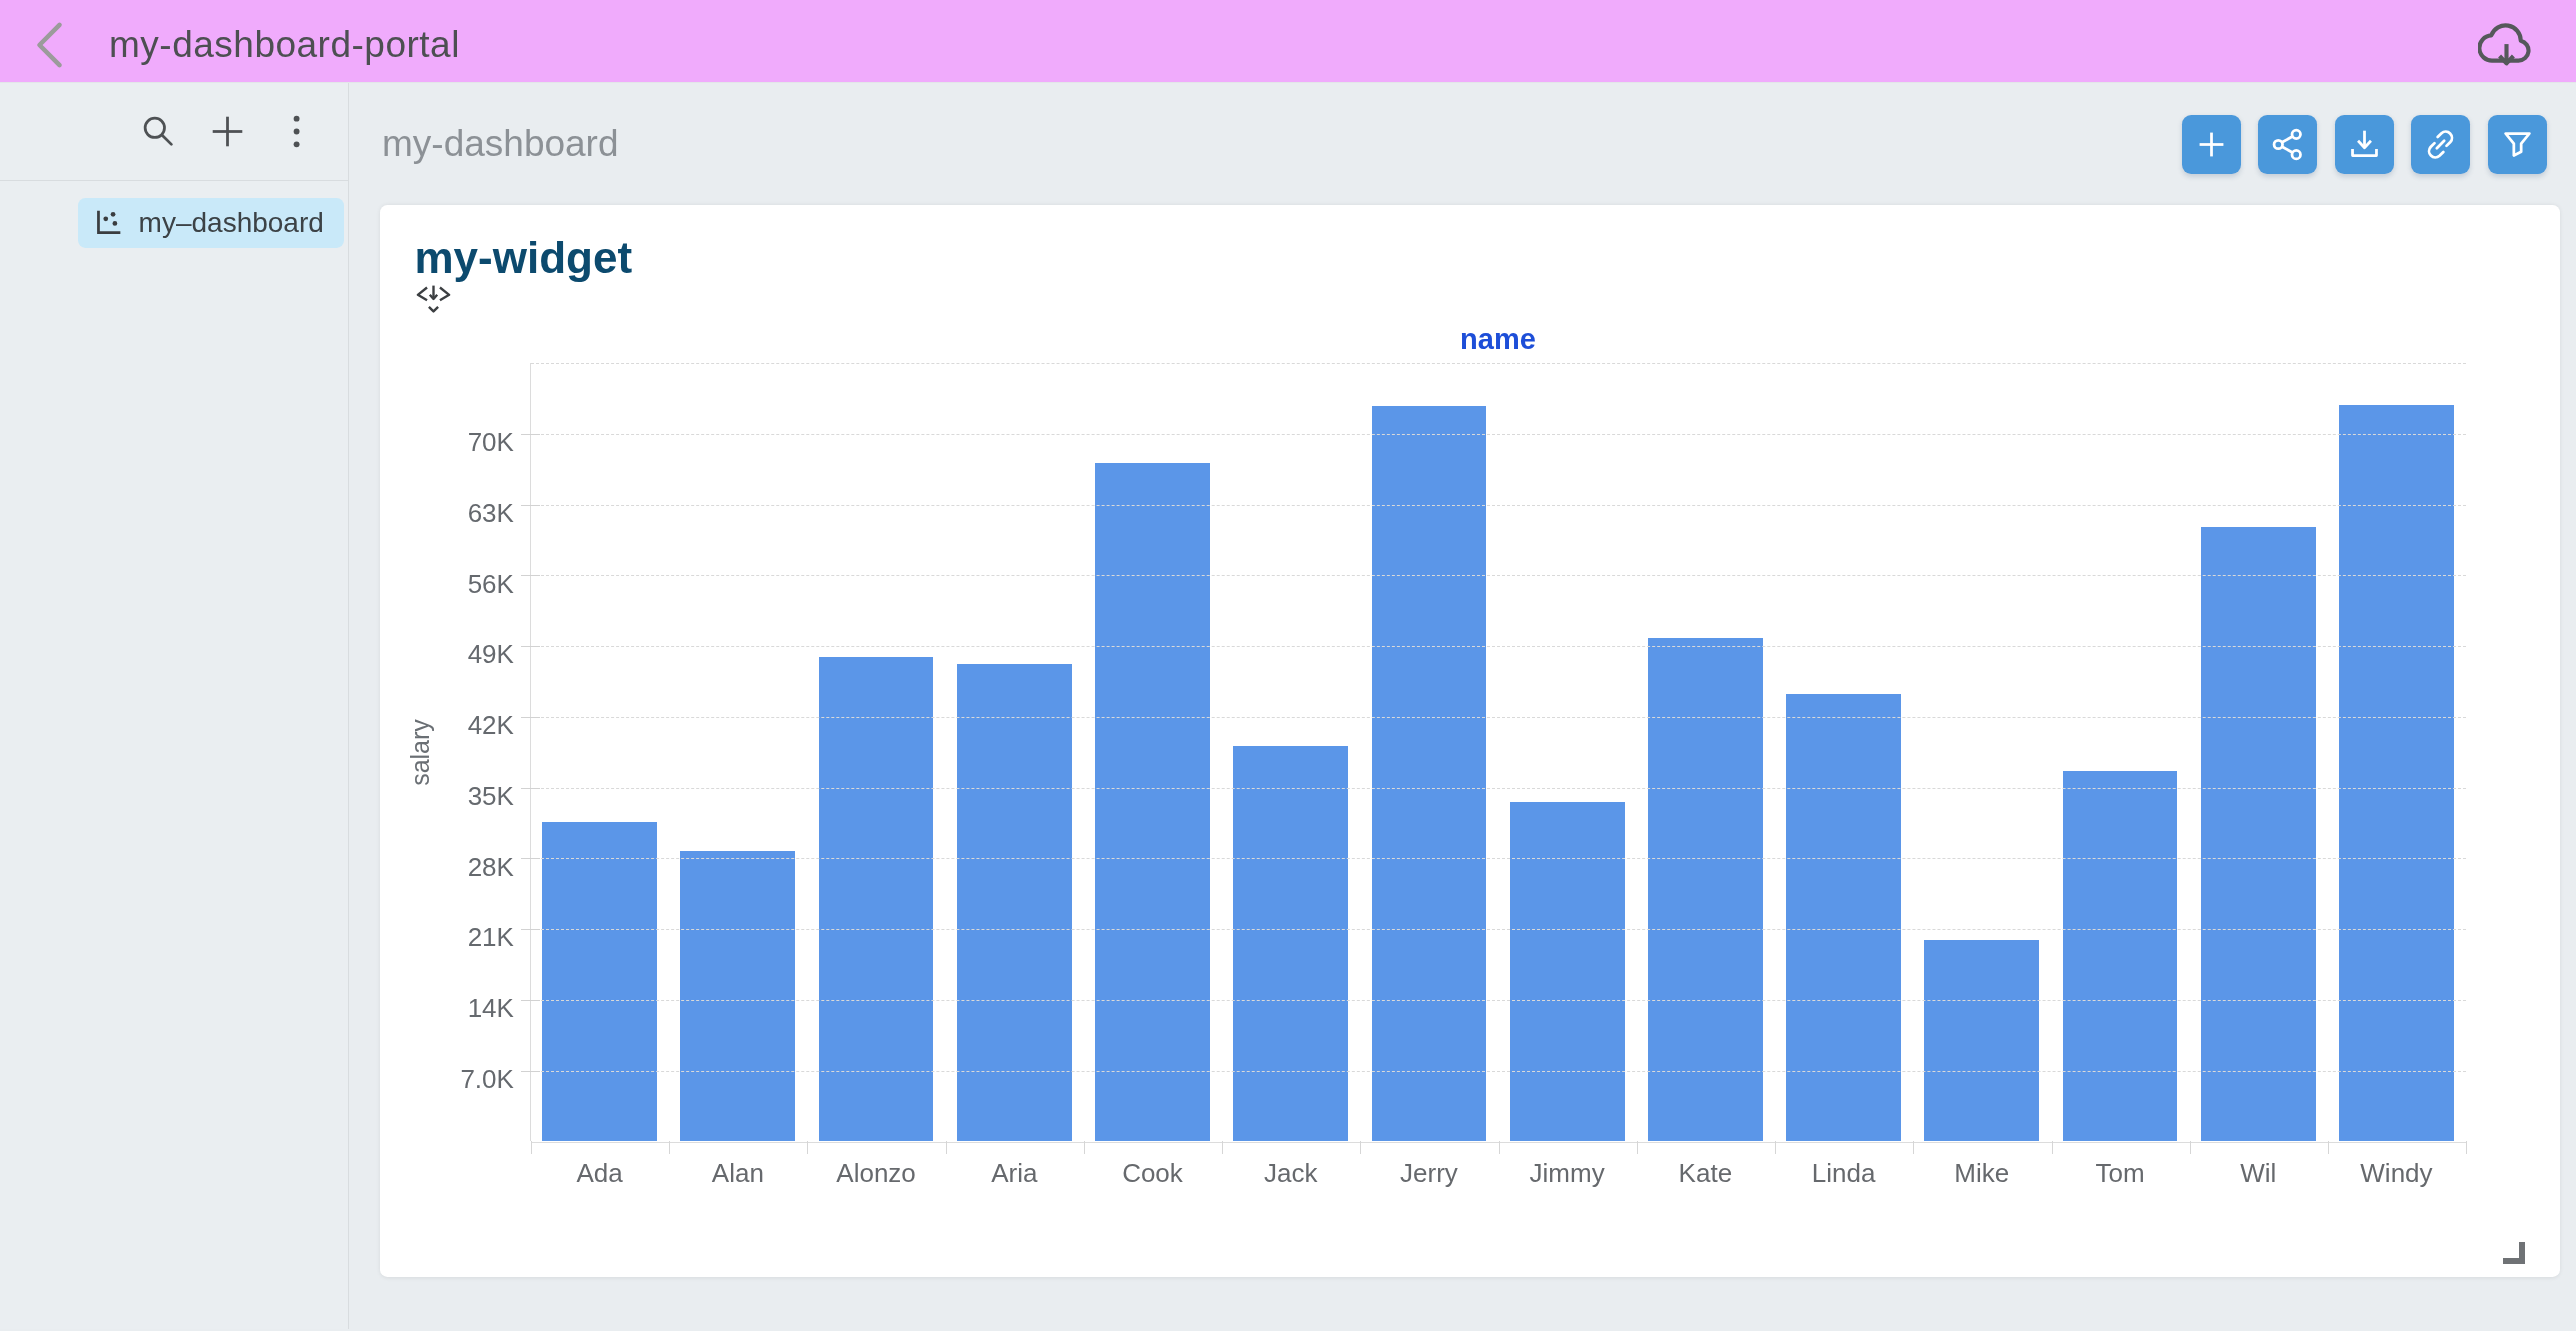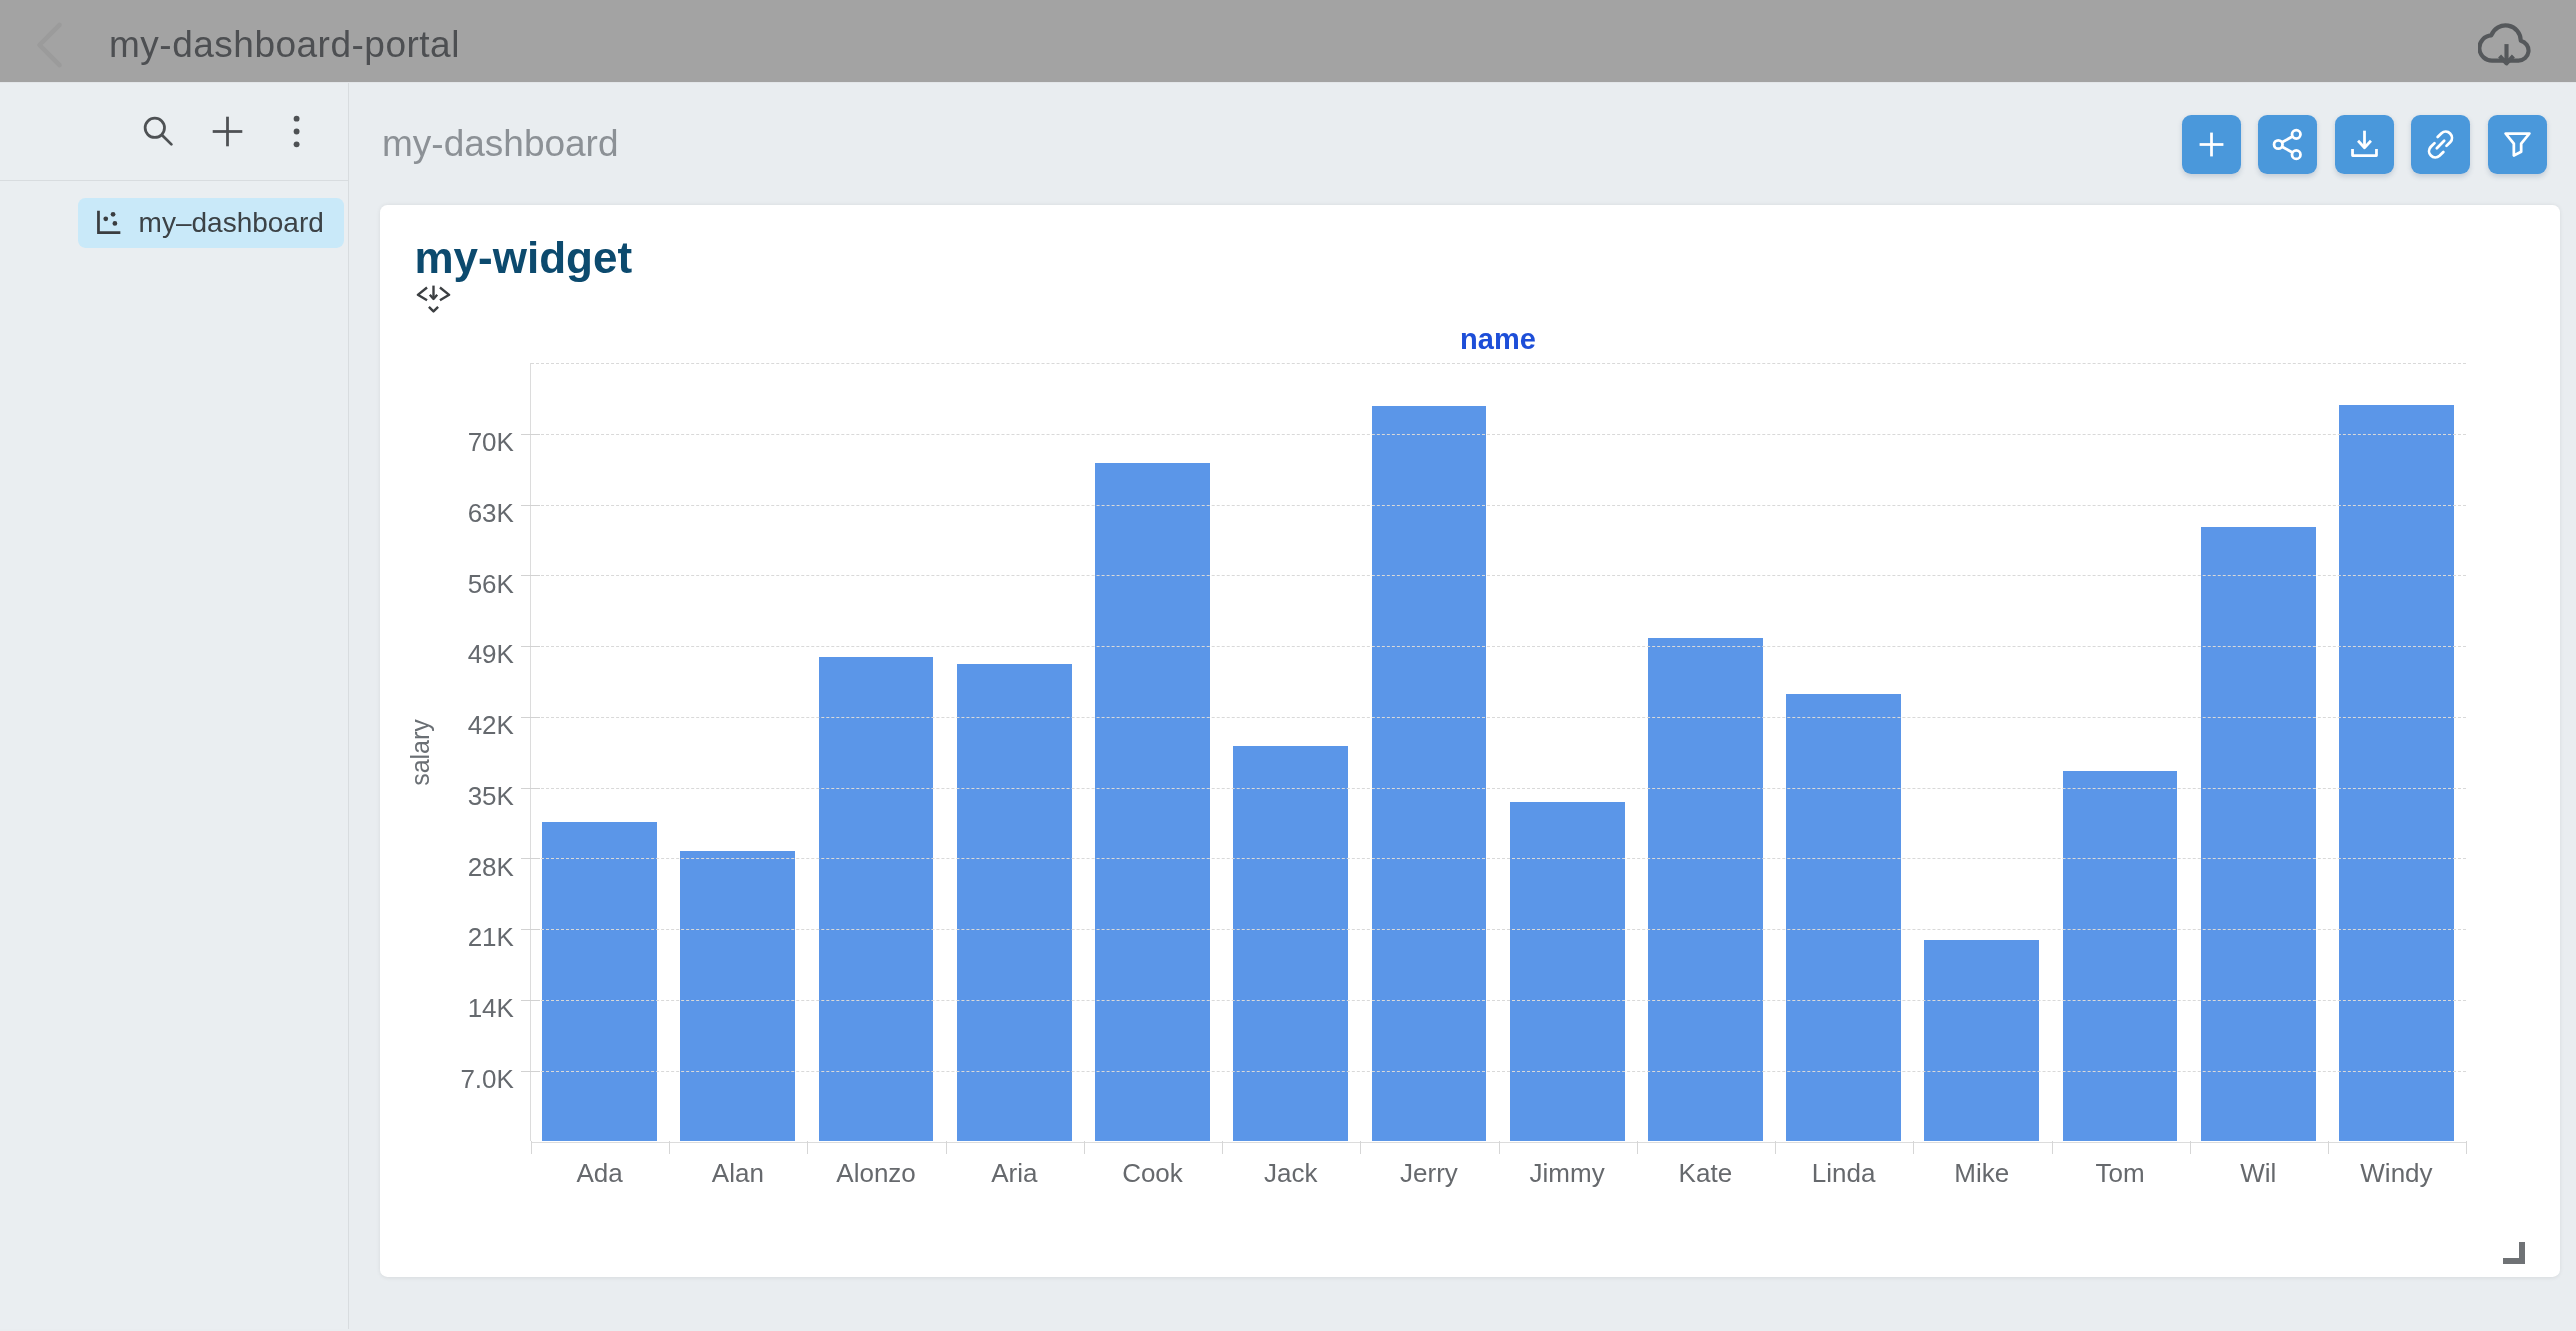--- a/index.html
+++ b/index.html
@@ -1,19 +1,19 @@
 <!DOCTYPE html>
 <html style="font-size:14.8px"><head>
 <meta charset="utf-8">
 <style>
   * { margin:0; padding:0; box-sizing:border-box; }
   html,body { width:2576px; height:1331px; background:#E9EDF0; font-family:"Liberation Sans", sans-serif; overflow:hidden; }
 
   
-  .appbar { height:83px; background:#a3a3a3; border-bottom:1.8px solid #E3E6E9; display:flex; align-items:center; padding:8px 41px 0 28px; }
+  .appbar { height:83px; background:#f0abfc; border-bottom:1.8px solid #E3E6E9; display:flex; align-items:center; padding:8px 41px 0 28px; }
   .back-btn { width:42px; height:42px; display:flex; align-items:center; justify-content:center; cursor:pointer; }
   .appbar-title { margin-left:39px; font-size:37px; color:#4D4F52; letter-spacing:0.5px; }
   .appbar-right { margin-left:auto; display:flex; align-items:center; }
 
   
   .shell { display:flex; height:1246px; }
 
   
   .sidebar { width:349px; background:#EAEEF1; border-right:1.8px solid #D8DCDF; display:flex; flex-direction:column; }
   .sidebar-header { height:98px; border-bottom:1.8px solid #D8DCDF; display:flex; align-items:center; justify-content:flex-end; gap:28px; padding-right:31px; }

